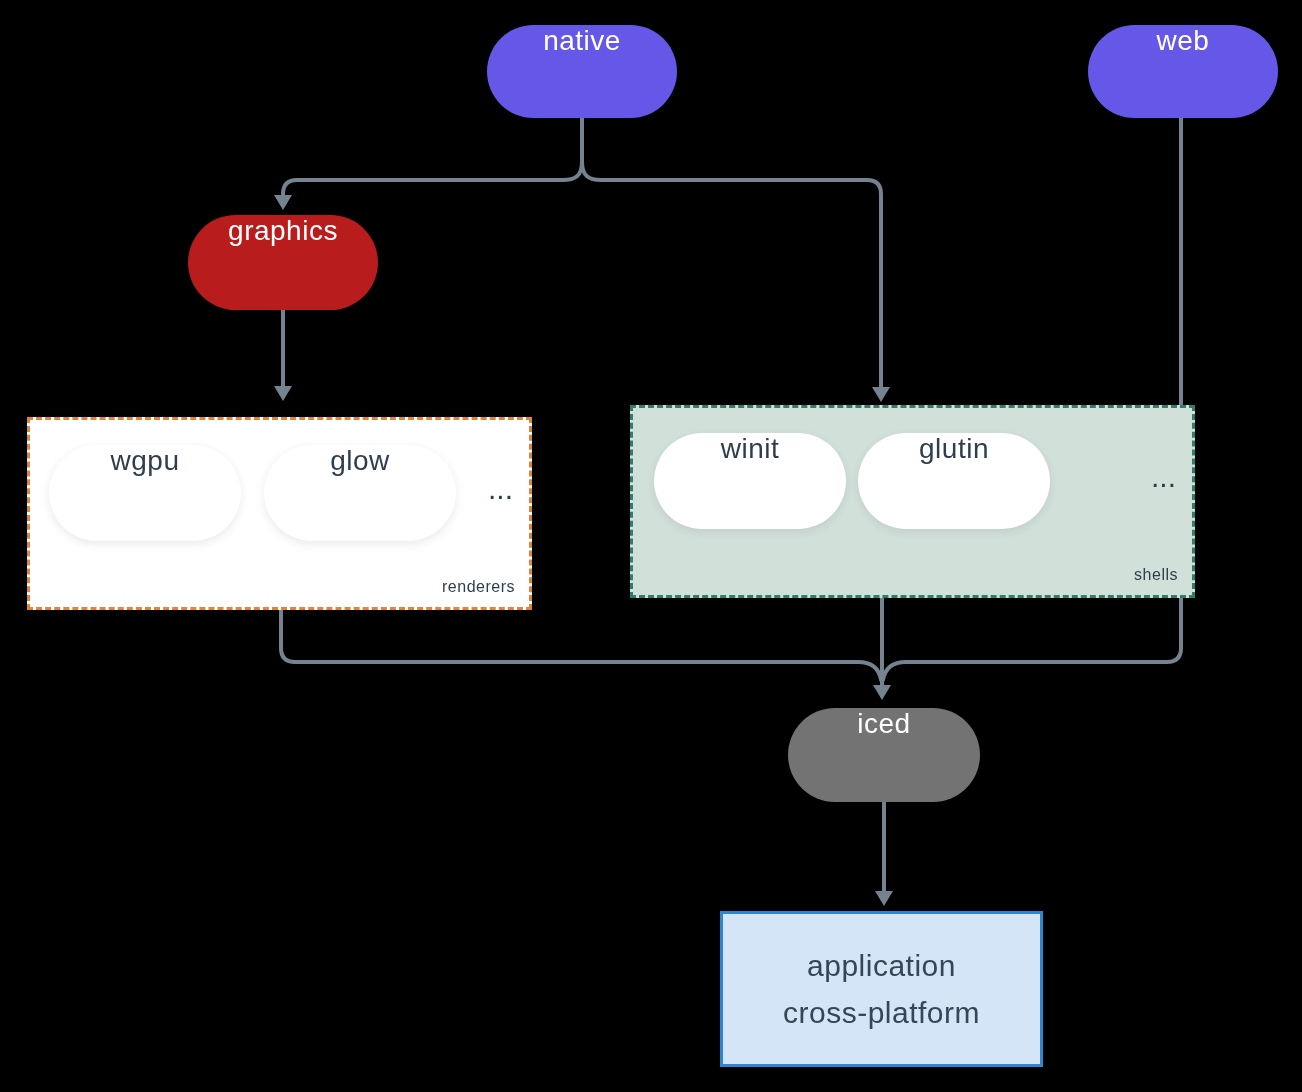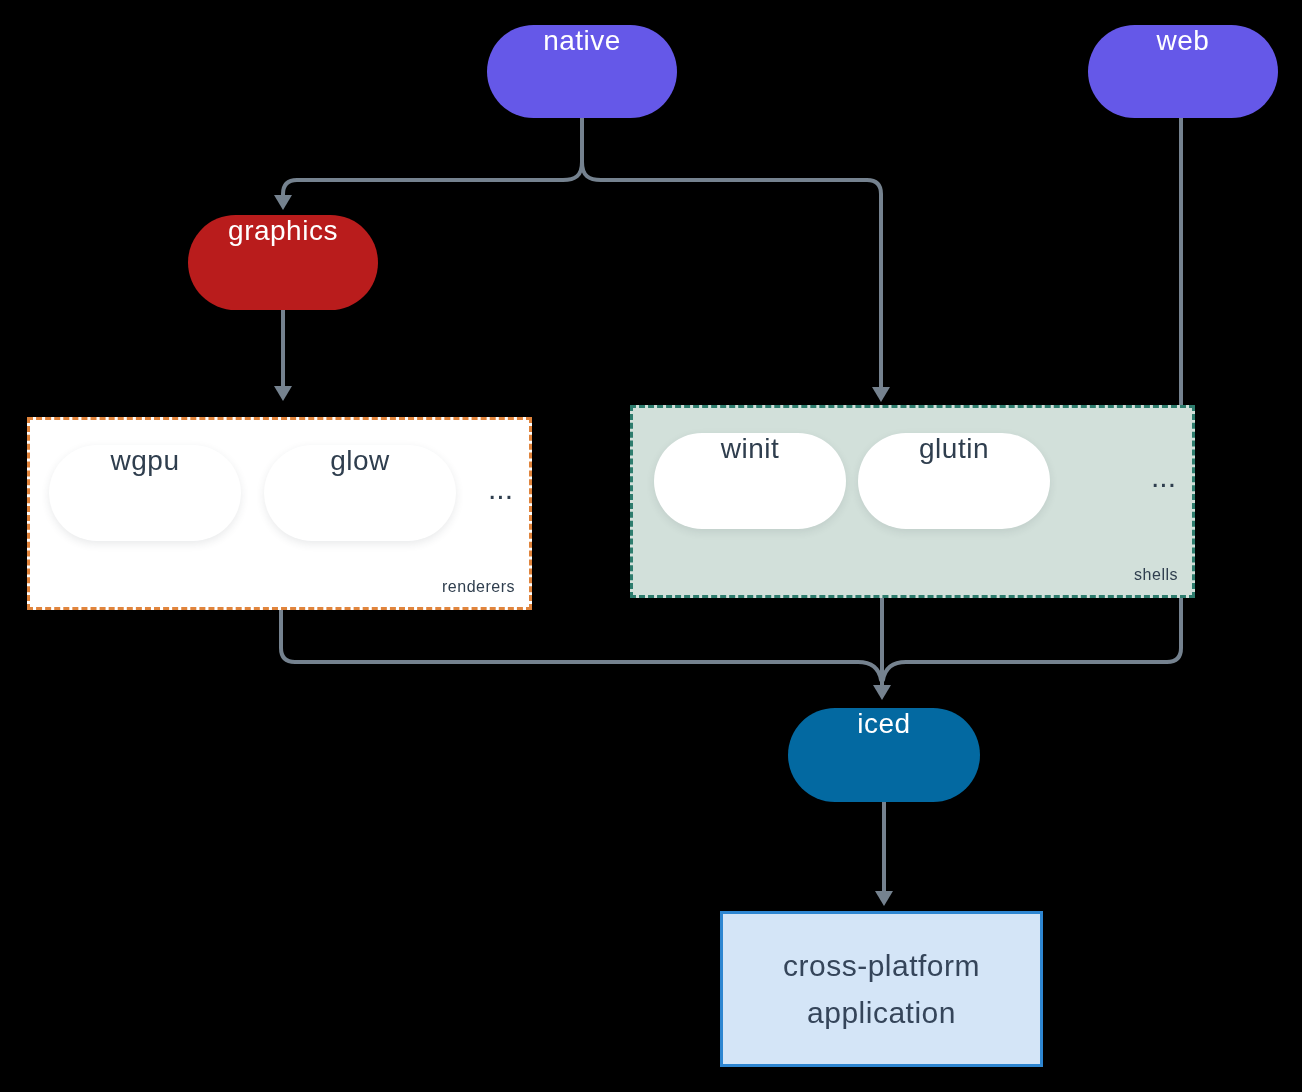--- a/index.html
+++ b/index.html
@@ -20,21 +20,21 @@
     position: absolute;
     display: flex;
     justify-content: center;
     border-radius: 48px;
     font-size: 28px;
     letter-spacing: 0.5px;
     color: #ffffff;
   }
   .pill-purple { background: #6558e8; }
   .pill-orange { background: #b91c1c; }
-  .pill-blue   { background: #0369a1; }
+  .pill-blue   { background: #737373; }
   .pill-white  {
     background: #ffffff;
     color: #2f3e4e;
     box-shadow: 0 3px 8px rgba(40,50,60,0.10);
   }
   .group-box {
     position: absolute;
     box-sizing: border-box;
     width: 505px;
     height: 193px;
@@ -177,17 +177,17 @@
     </div>
     <span class="ellipsis">...</span>
     <span class="group-label">shells</span>
   </div>
 
   <div class="pill pill-blue" style="left:788px; top:708px; width:192px; height:94px;">
     <span>iced</span>
   </div>
 
   <div id="app-box">
+    <span>application</span>
     <span>cross-platform</span>
-    <span>application</span>
   </div>
 
 </div>
 
 </body></html>

